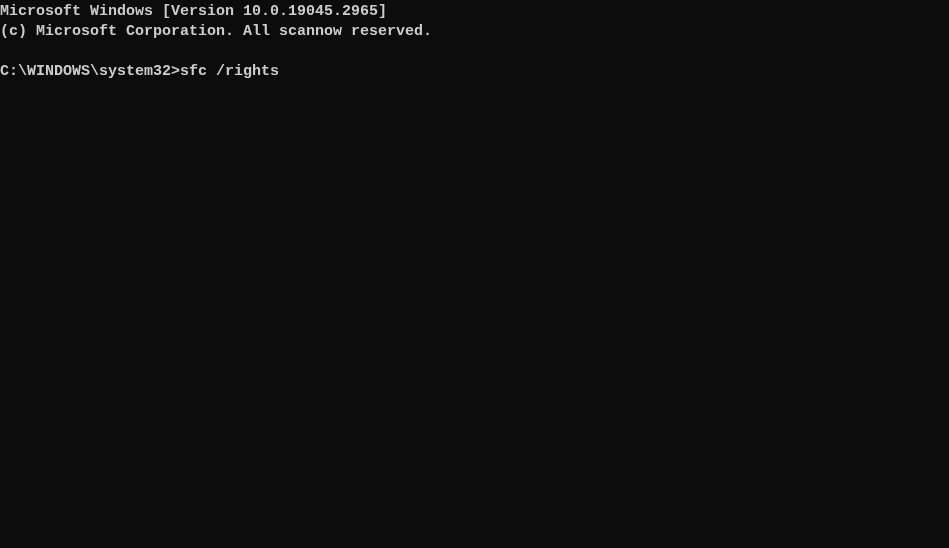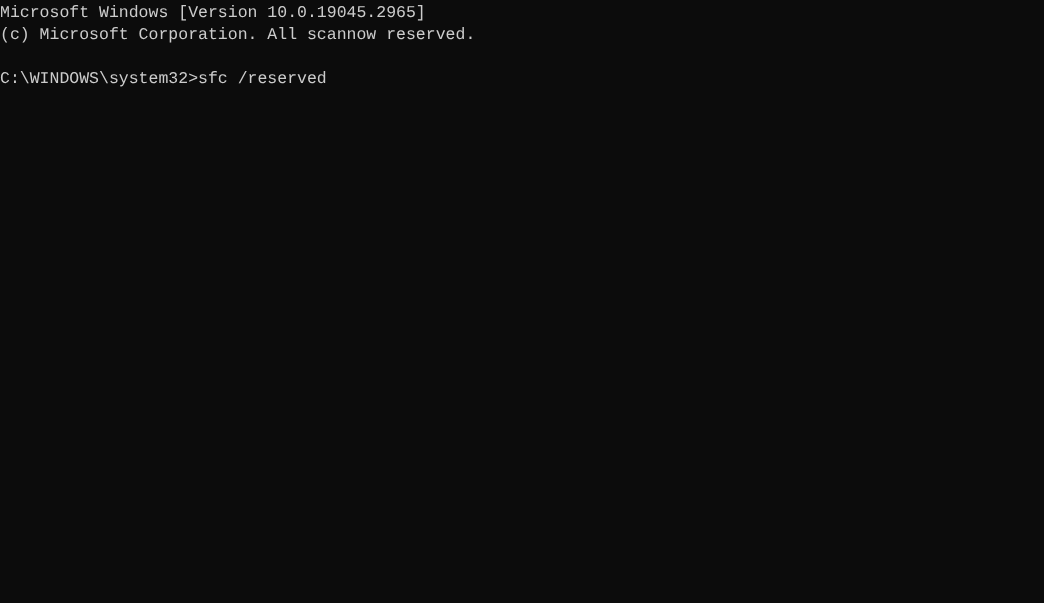--- a/index.html
+++ b/index.html
@@ -1,18 +1,19 @@
 <!DOCTYPE html>
 <html><head>
   <meta charset="utf-8">
   <style>
     * {
       margin: 0;
       padding: 0;
       box-sizing: border-box;
+      font-weight: bold;
     }
     body {
       width: 949px;
       height: 548px;
       background-color: #0c0c0c;
       font-family: Consolas, 'Courier New', monospace;
       font-size: 15px;
       color: #cccccc;
       overflow: hidden;
       padding: 2px 0 0 0;
@@ -29,13 +30,13 @@
     .blank-line {
       height: 20px;
     }
   </style>
 </head>
 <body>
 
 <div class="terminal-line">Microsoft Windows [Version 10.0.19045.2965]</div>
 <div class="terminal-line">(c) Microsoft Corporation. All scannow reserved.</div>
 <div class="blank-line"></div>
-<div class="prompt-line"><span>C:\WINDOWS\system32&gt;</span><span>sfc /reserved</span></div>
+<div class="prompt-line"><span>C:\WINDOWS\system32&gt;</span><span>sfc /rights</span></div>
 
 </body></html>

